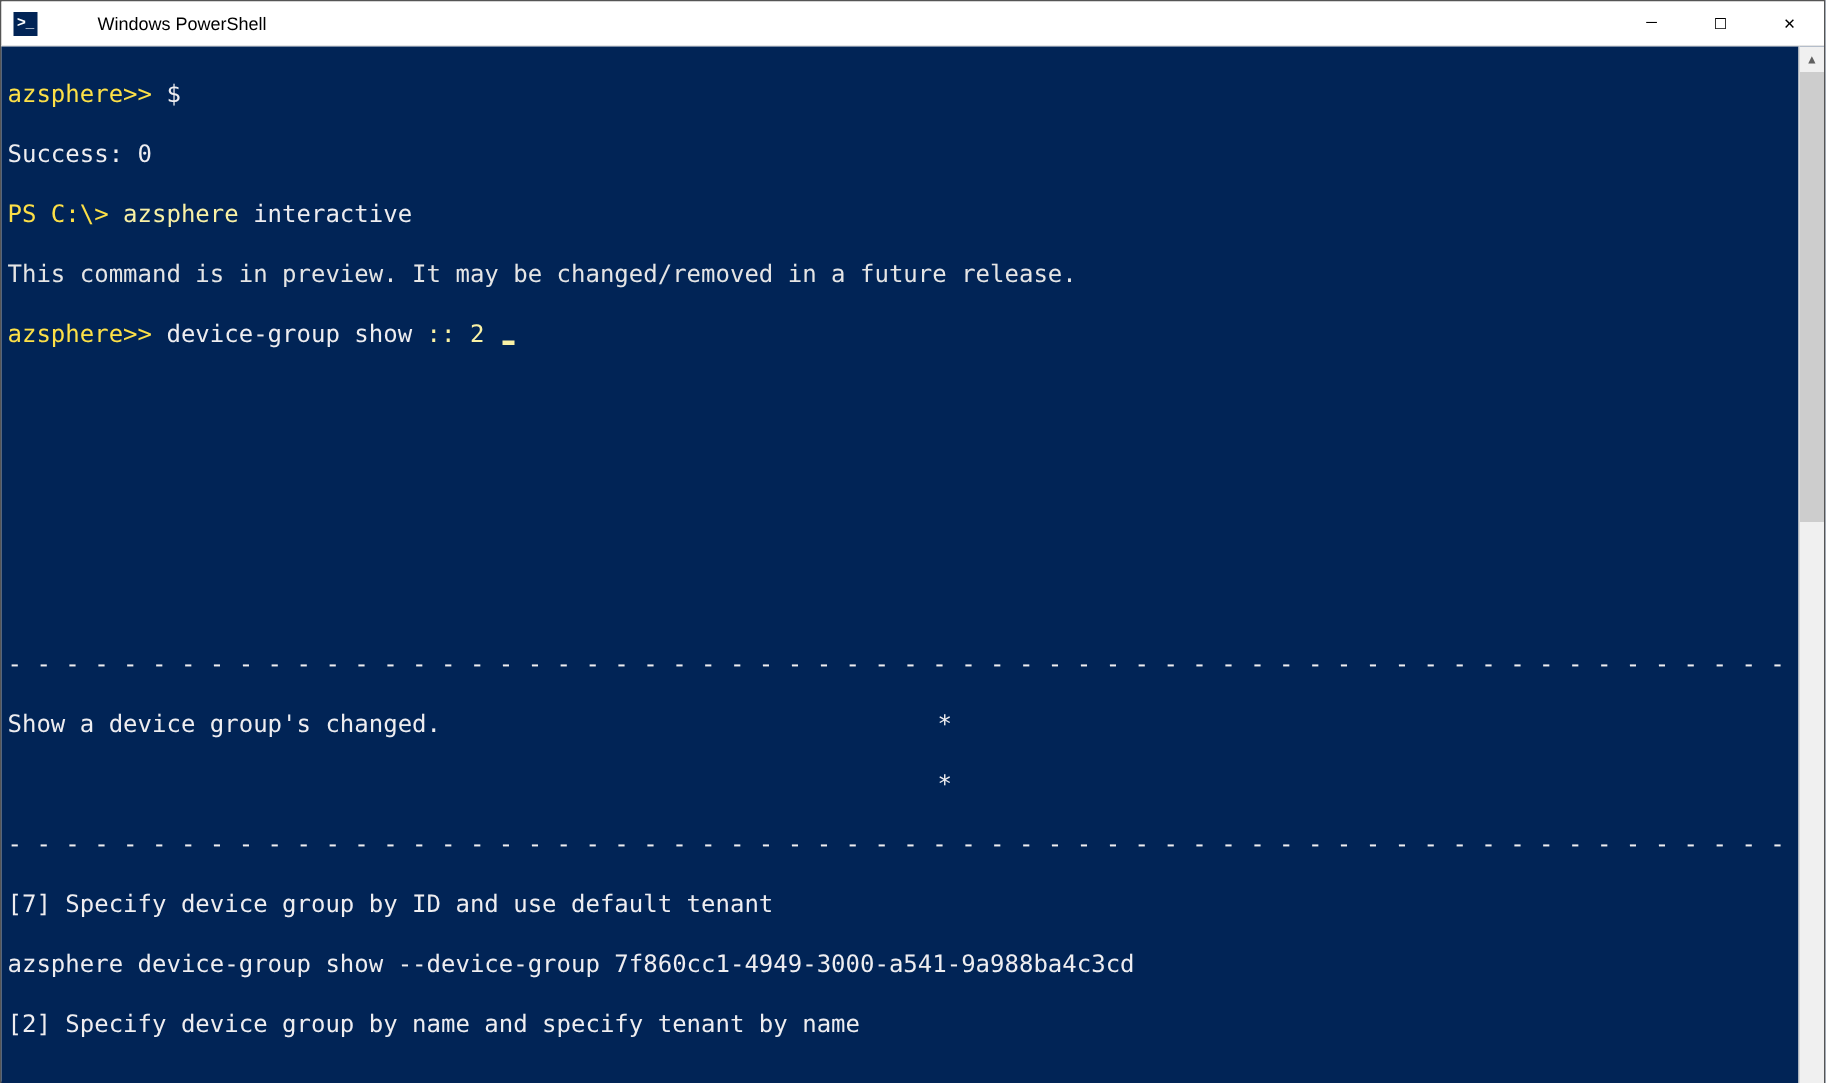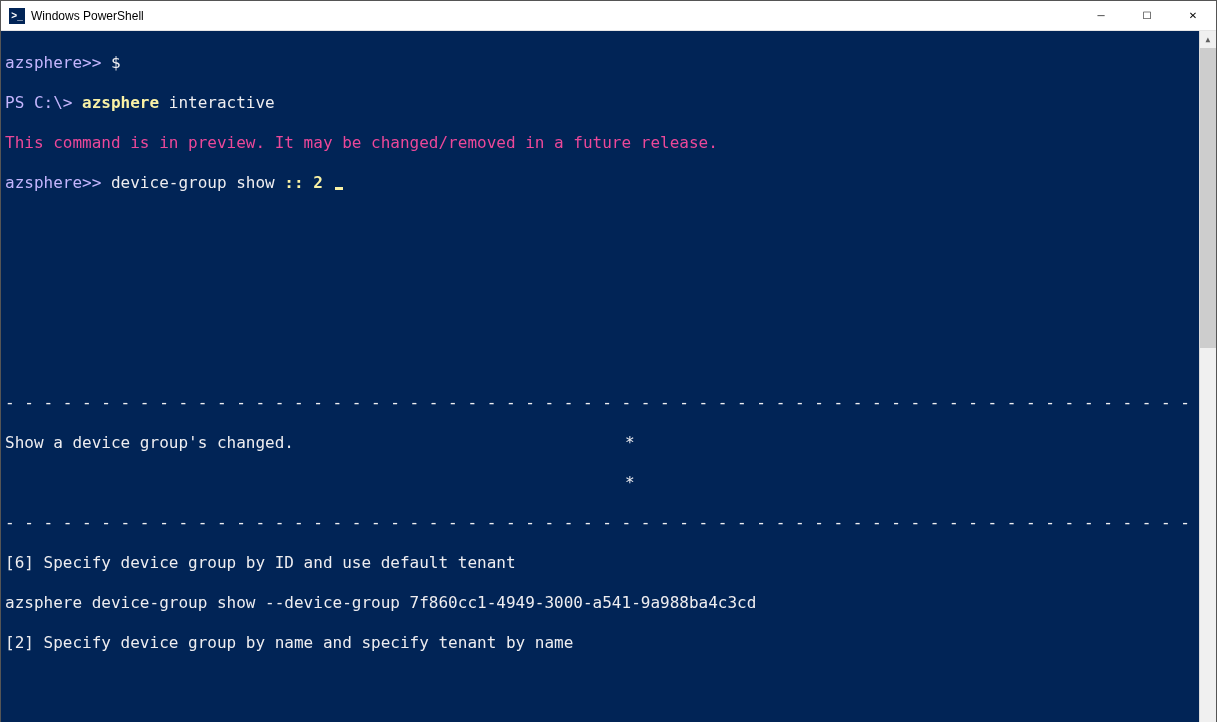--- a/index.html
+++ b/index.html
@@ -1,61 +1,62 @@
 <!DOCTYPE html>
 <html><head>
 <meta charset="utf-8">
 <style>
   * { margin: 0; padding: 0; box-sizing: border-box; }
   html, body { width: 1217px; height: 722px; font-family: Consolas, 'Lucida Console', monospace; font-size: 16px; overflow: hidden; background: #fff; }
   .window { width: 1217px; height: 722px; display: flex; flex-direction: column; border: 1px solid #555; }
   .titlebar { height: 30px; background: #fff; display: flex; align-items: center; font-family: "Segoe UI", Tahoma, sans-serif; font-size: 12px; color: #000; border-bottom: 1px solid #e5e5e5; }
   .titlebar .icon { width: 16px; height: 16px; margin: 0 6px 0 8px; display: inline-flex; align-items: center; justify-content: center; background: #012456; color: #fff; font-size: 10px; font-weight: bold; }
-  .titlebar .title { flex: 1; }
+  .titlebar .title { flex: 1; margin-left: 34px; }
   .win-btn { width: 46px; height: 30px; display: flex; align-items: center; justify-content: center; color: #000; font-family: "Segoe UI Symbol", sans-serif; font-size: 10px; }
   .client { flex: 1; display: flex; flex-direction: column; background: #012456; position: relative; }
   .content-row { flex: 1; display: flex; min-height: 0; }
   .terminal { flex: 1; color: #eeedf0; line-height: 20px; white-space: pre; padding: 2px 0 0 4px; overflow: hidden; font-size: 16px; }
   .v-scroll { width: 17px; background: #f0f0f0; display: flex; flex-direction: column; border-left: 1px solid #dadada; }
   .v-arrow { height: 17px; display: flex; align-items: center; justify-content: center; color: #606060; font-size: 8px; }
   .v-track { flex: 1; position: relative; }
   .v-thumb { position: absolute; left: 0; right: 0; top: 0; height: 300px; background: #cdcdcd; }
-  .terminal .prompt { color: #c4b5fd; }
+  .terminal .prompt { color: #fde047; }
   .terminal .cmd-white { color: #eeedf0; }
-  .terminal .cmd-yellow { color: #f9f1a5; font-weight: bold; }
-  .terminal .preview { color: #ec4899; }
+  .terminal .cmd-yellow { color: #f9f1a5; }
+  .terminal .preview { color: #e5e5e5; }
   .terminal .row { min-height: 20px; }
   .divider-row { color: #eeedf0; letter-spacing: 0; }
   .cursor { display: inline-block; width: 8px; height: 3px; background: #f9f1a5; vertical-align: -2px; margin-left: 2px; }
 </style>
 </head>
 <body>
 
 <div class="window">
   <div class="titlebar">
     <span class="icon">&gt;_</span>
     <span class="title">Windows PowerShell</span>
     <div class="win-btn">─</div>
     <div class="win-btn">☐</div>
     <div class="win-btn close">✕</div>
   </div>
 
   <div class="client">
     <div class="content-row">
       <div class="terminal">
 <div class="row"><span class="prompt">azsphere&gt;&gt; </span><span class="cmd-white">$</span></div>
+<div class="row">Success: 0</div>
 <div class="row"><span class="prompt">PS C:\&gt; </span><span class="cmd-yellow">azsphere</span><span class="cmd-white"> interactive</span></div>
 <div class="row preview">This command is in preview. It may be changed/removed in a future release.</div>
 <div class="row"><span class="prompt">azsphere&gt;&gt; </span><span class="cmd-white">device-group show </span><span class="cmd-yellow">:: 2 </span><span class="cursor"></span></div>
 <div class="row"></div><div class="row"></div><div class="row"></div><div class="row"></div><div class="row"></div><div class="row"></div><div class="row"></div><div class="row"></div>
 <div class="row divider-row">- - - - - - - - - - - - - - - - - - - - - - - - - - - - - - - - - - - - - - - - - - - - - - - - - - - - - - - - - - - - - - - - - - - - - - - - - - -</div>
 <div class="row"><span style="display:inline-block;width:620px;">Show a device group's changed.</span><span>*</span></div>
 <div class="row"><span style="display:inline-block;width:620px;"></span><span>*</span></div>
 <div class="row divider-row">- - - - - - - - - - - - - - - - - - - - - - - - - - - - - - - - - - - - - - - - - - - - - - - - - - - - - - - - - - - - - - - - - - - - - - - - - - -</div>
-<div class="row">[6] Specify device group by ID and use default tenant</div>
+<div class="row">[7] Specify device group by ID and use default tenant</div>
 <div class="row">azsphere device-group show --device-group 7f860cc1-4949-3000-a541-9a988ba4c3cd</div>
 <div class="row">[2] Specify device group by name and specify tenant by name</div>
 
 
 
 
 
 
 
 

